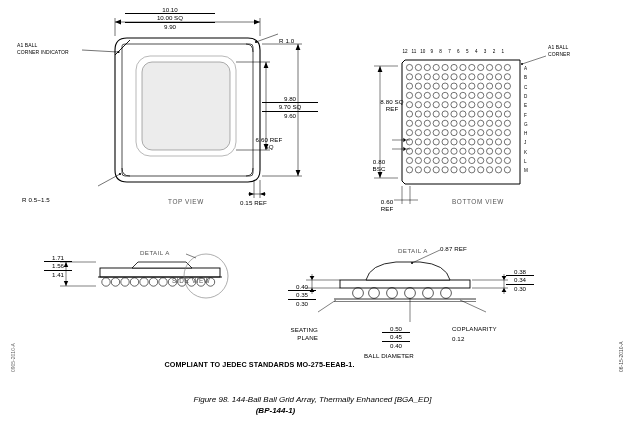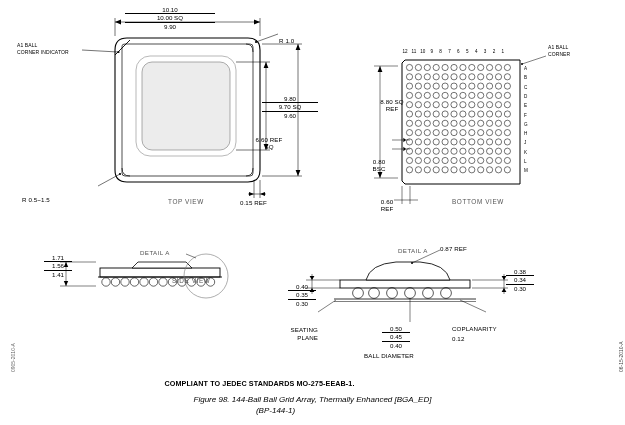--- a/index.html
+++ b/index.html
@@ -453,20 +453,20 @@
   <div class="abs stack" style="left:382px;top:325px;width:28px;">
     <div>0.50</div>
     <div class="mid">0.45</div>
     <div>0.40</div>
   </div>
   <div class="abs lbl" style="left:364px;top:352px;">BALL DIAMETER</div>
 
   <div class="abs lbl" style="left:452px;top:325px;">COPLANARITY</div>
   <div class="abs lbl" style="left:452px;top:335px;">0.12</div>
 
-  <div class="abs compliant" style="left:0;top:379px;width:519px;">COMPLIANT TO JEDEC STANDARDS MO-275-EEAB-1.</div>
+  <div class="abs compliant" style="left:0;top:360px;width:519px;">COMPLIANT TO JEDEC STANDARDS MO-275-EEAB-1.</div>
   <div class="abs caption" style="left:0;top:395px;width:625px;">Figure 98. 144-Ball Ball Grid Array, Thermally Enhanced [BGA_ED]</div>
-  <div class="abs caption" style="left:0;top:406px;width:551px;">(BP-144-1)</div>
+  <div class="abs caption" style="left:0;top:406px;width:551px;font-weight:bold;">(BP-144-1)</div>
 
   <div class="vert" style="left:618px;top:372px;color:#444;">06-15-2010-A</div>
   <div class="vert" style="left:10px;top:372px;color:#666;">0905-2010-A</div>
 
 </div>
 
 </body></html>

